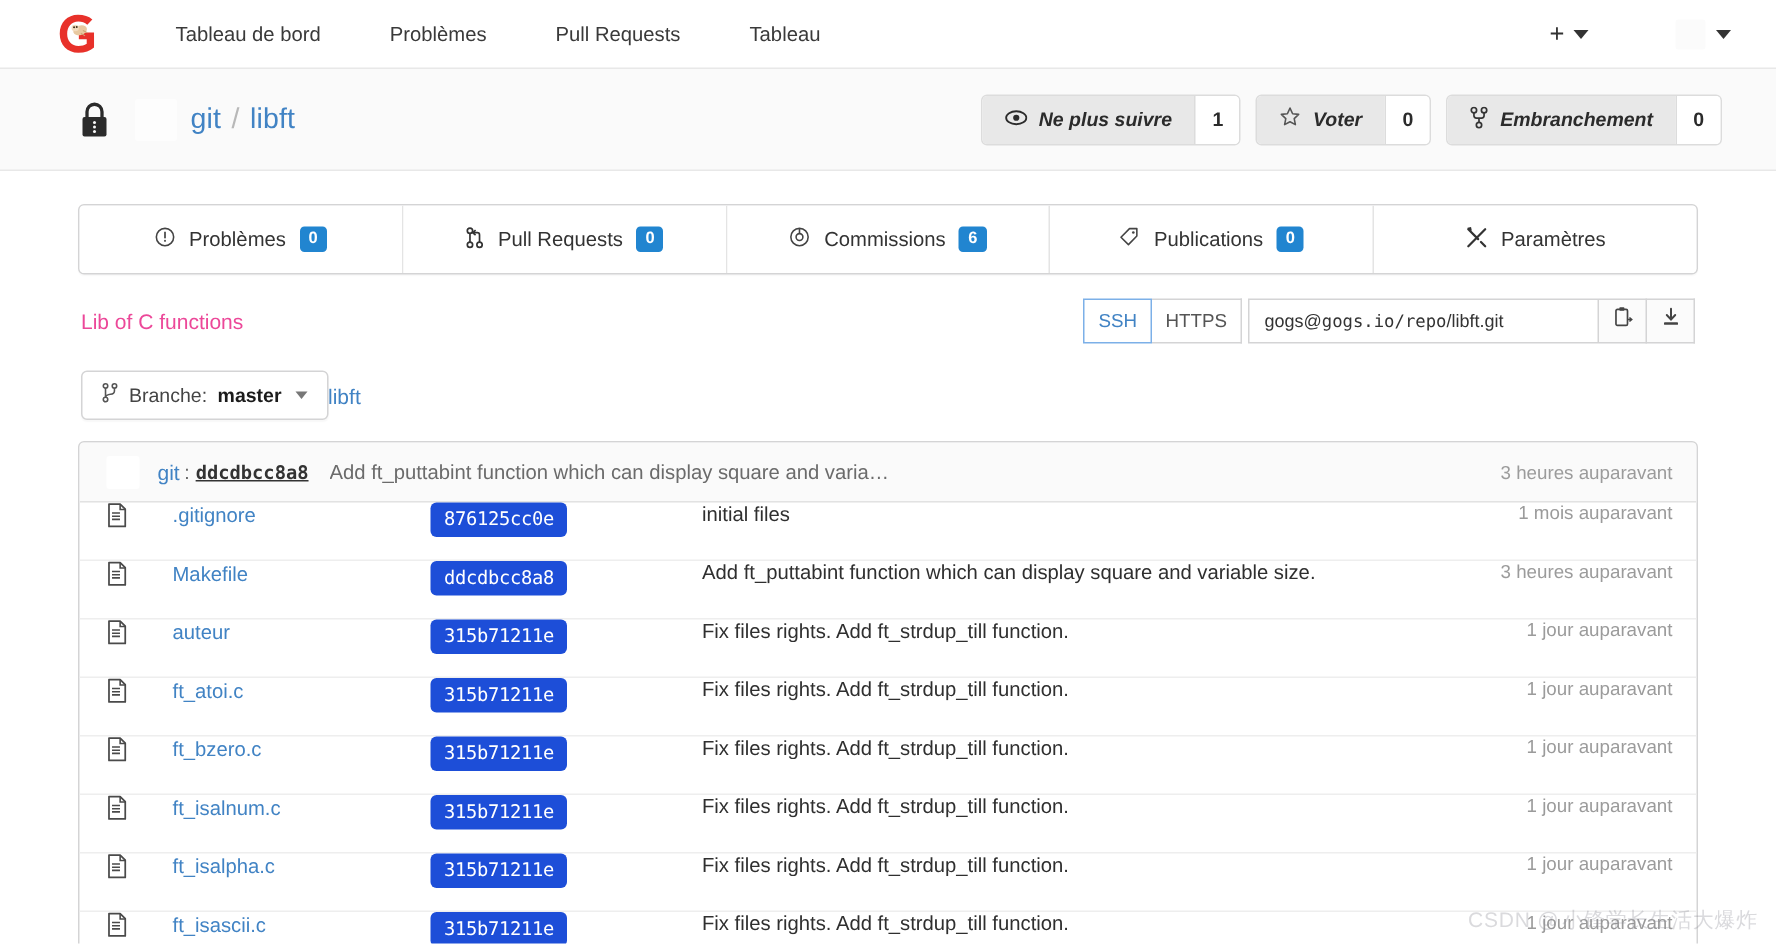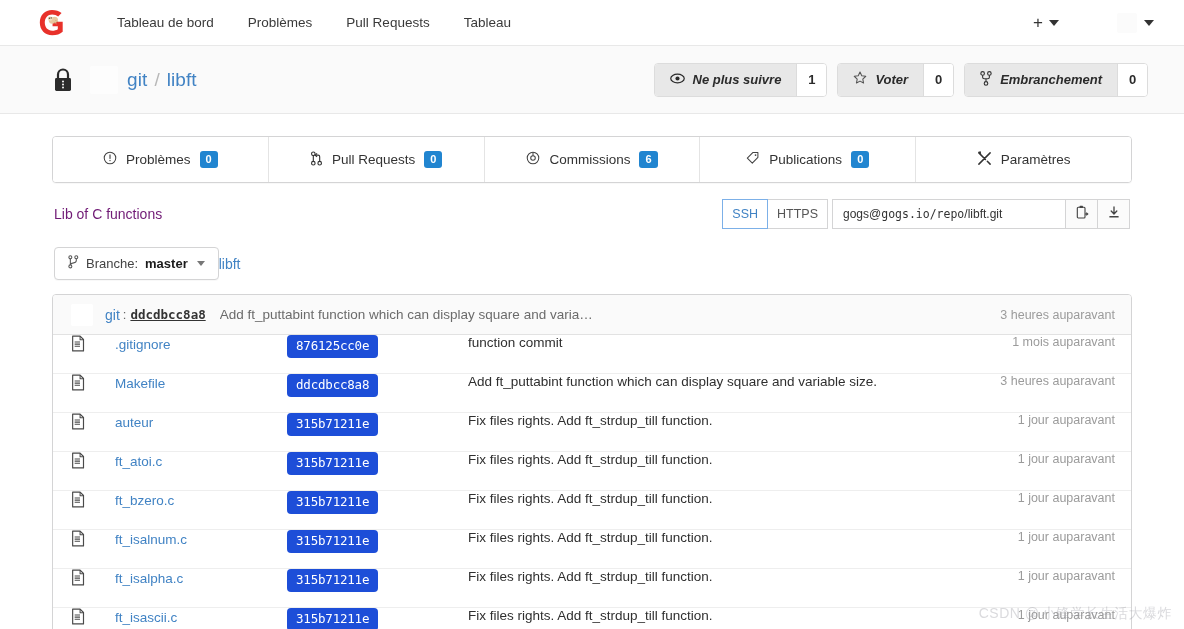--- a/index.html
+++ b/index.html
@@ -22,21 +22,21 @@
   }
   .logo {
     width: 32px; height: 32px;
     display: flex; align-items: center; justify-content: center;
     flex: 0 0 auto;
   }
   .nav-links {
     display: flex;
     align-items: center;
     margin-left: 32px;
-    gap: 0;
+    gap: 12px;
   }
   .nav-link {
     font-size: 13.5px;
     color: #3a3a3a;
     padding: 0 17px;
     text-decoration: none;
     white-space: nowrap;
     line-height: 46px;
   }
   .nav-right {
@@ -180,21 +180,21 @@
     line-height: 13px;
   }
 
   
   .desc-row {
     display: flex;
     align-items: center;
     justify-content: space-between;
     padding: 16px 2px 14px 2px;
   }
-  .desc-text { font-size: 14px; color: #701a75; }
+  .desc-text { font-size: 14px; color: #ec4899; }
   .clone-box {
     display: flex;
     align-items: stretch;
     height: 30px;
   }
   .proto-btn {
     border: 1px solid #d4d4d5;
     background: #fff;
     font-size: 12.5px;
     padding: 0 9px;
@@ -546,21 +546,21 @@
     <div class="file-row">
       <span class="fr-icon">
         <svg width="15" height="17" viewBox="0 0 14 16">
             <path d="M1.5 1 h7 l3.2 3.2 V15 h-10.2 Z" fill="#fff" stroke="#4a4a4a" stroke-width="1.1" stroke-linejoin="round"></path>
             <path d="M8.5 1 v3.4 h3.2" fill="none" stroke="#4a4a4a" stroke-width="1"></path>
             <path d="M3.4 6.6 h5 M3.4 8.6 h5 M3.4 10.6 h5" stroke="#4a4a4a" stroke-width="1"></path>
           </svg>
       </span>
       <span class="fr-name"><a href="#">.gitignore</a></span>
       <span class="fr-sha"><span class="sha-badge">876125cc0e</span></span>
-      <span class="fr-msg">function commit</span>
+      <span class="fr-msg">initial files</span>
       <span class="fr-time">1 mois auparavant</span>
     </div>
 
     <div class="file-row">
       <span class="fr-icon">
         <svg width="15" height="17" viewBox="0 0 14 16">
             <path d="M1.5 1 h7 l3.2 3.2 V15 h-10.2 Z" fill="#fff" stroke="#4a4a4a" stroke-width="1.1" stroke-linejoin="round"></path>
             <path d="M8.5 1 v3.4 h3.2" fill="none" stroke="#4a4a4a" stroke-width="1"></path>
             <path d="M3.4 6.6 h5 M3.4 8.6 h5 M3.4 10.6 h5" stroke="#4a4a4a" stroke-width="1"></path>
           </svg>

